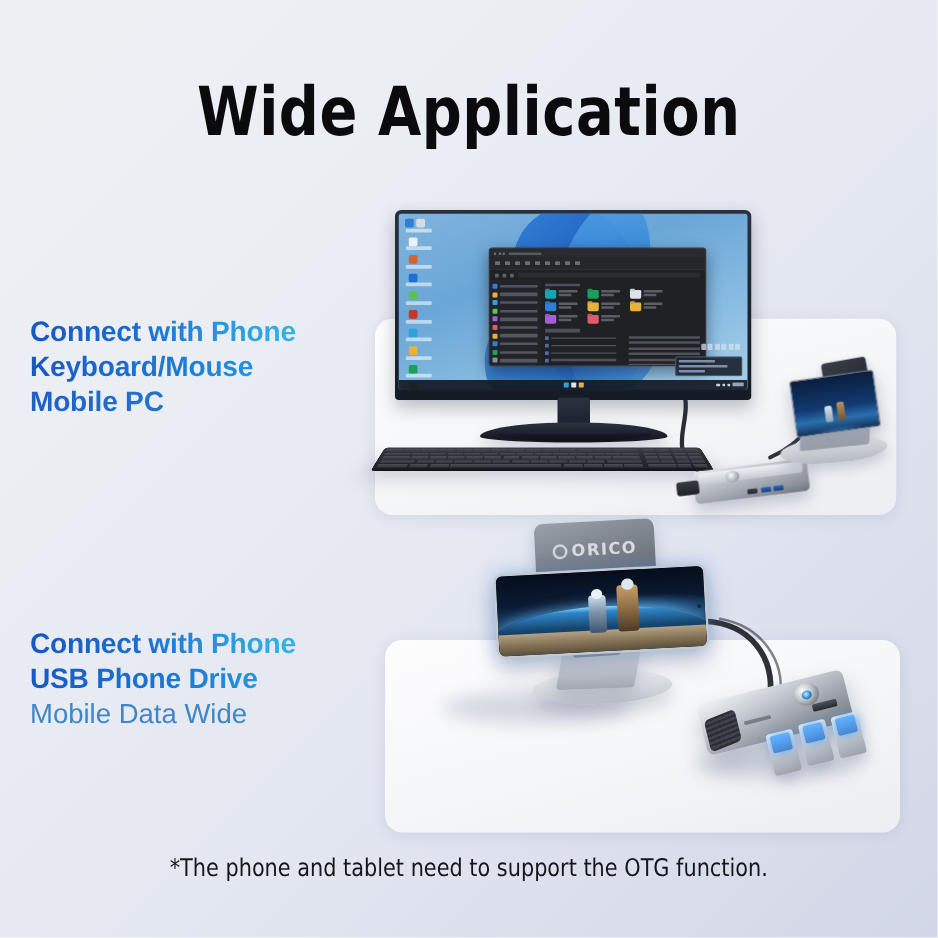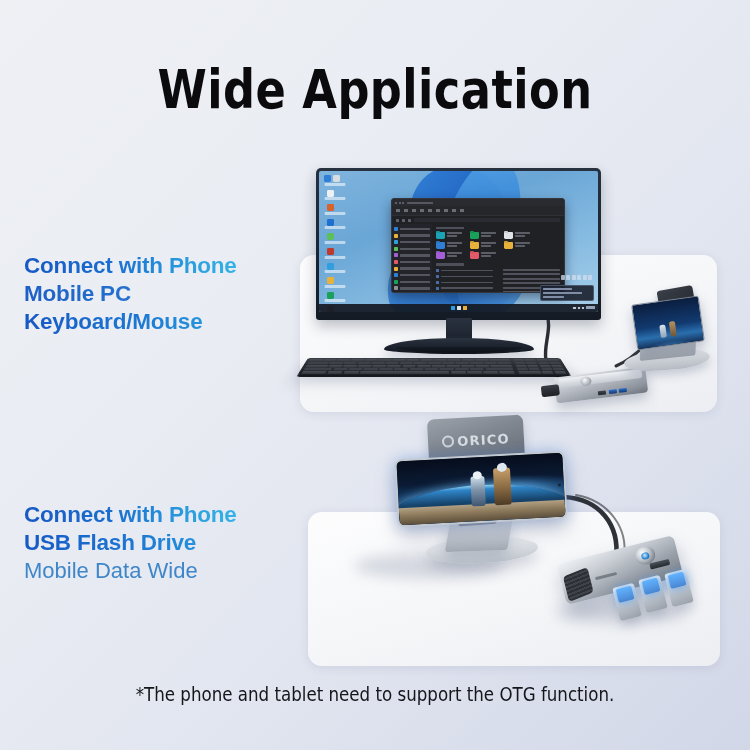--- a/index.html
+++ b/index.html
@@ -278,27 +278,27 @@
 
   .shadowblob{position:absolute;border-radius:50%;filter:blur(7px);background:rgba(120,130,155,.28);}
 </style>
 </head>
 <body>
 
 <div class="title">Wide Application</div>
 
 <div class="copy" id="copy1">
   <div class="l">Connect with Phone</div>
+  <div class="l l2">Keyboard/Mouse</div>
   <div class="l l3">Mobile PC</div>
-  <div class="l l2">Keyboard/Mouse</div>
 </div>
 
 <div class="copy" id="copy2">
   <div class="l">Connect with Phone</div>
-  <div class="l l2">USB Flash Drive</div>
+  <div class="l l2">USB Phone Drive</div>
   <div class="light">Mobile Data Wide</div>
 </div>
 
 <div class="panel" id="panel1"></div>
 
 <div class="scene" id="scene1">
 
   <svg class="cable" viewBox="0 0 420 255" preserveAspectRatio="none">
     <path d="M246,150 C256,176 232,198 258,216" stroke="#2a2d33" stroke-width="3.4" fill="none" stroke-linecap="round"></path>
     <path d="M316,206 C330,200 338,192 344,186" stroke="#2f3238" stroke-width="3" fill="none" stroke-linecap="round"></path>

